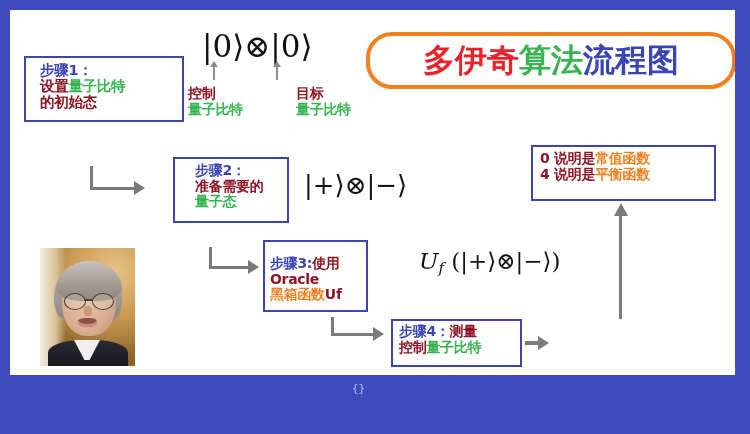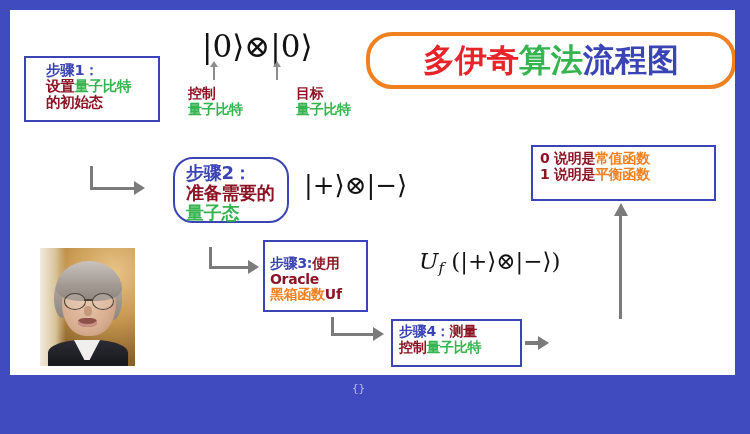--- a/index.html
+++ b/index.html
@@ -38,22 +38,22 @@
   .box .ln { display: block; white-space: nowrap; }
 
   
   .c-blue   { color: #3a44b5; }
   .c-dkred  { color: #8c1424; }
   .c-green  { color: #35b44f; }
   .c-orange { color: #f08020; }
   .c-red    { color: #e8232a; }
 
   
-  #step1 { left: 14px; top: 46px;  width: 136px; height: 66px;  padding: 4px 5px 0 20px; font-size: 14.5px; }
-  #step2 { left: 163px; top: 147px; width: 116px; height: 66px; padding: 4px 4px 0 11px; font-size: 18px; border-radius: 20px; }
+  #step1 { left: 14px; top: 46px;  width: 160px; height: 66px;  padding: 4px 5px 0 14px; font-size: 14.5px; }
+  #step2 { left: 163px; top: 147px; width: 116px; height: 66px; padding: 4px 4px 0 20px; font-size: 14px; }
   #step3 { left: 253px; top: 230px; width: 105px; height: 72px; padding: 14px 3px 0 5px; font-size: 14px; }
   #step4 { left: 381px; top: 309px; width: 131px; height: 48px; padding: 3px 4px 0 6px; font-size: 14px; }
   #result{ left: 536px; top: 310px; width: 150px; height: 48px; padding: 3px 4px 0 6px; font-size: 14px; text-align:center; }
   #verdict{left: 521px; top: 135px; width: 185px; height: 56px; padding: 4px 4px 0 7px; font-size: 14px; }
 
   
   #title-wrap {
     position: absolute;
     left: 356px; top: 22px;
     width: 370px; height: 57px;
@@ -321,21 +321,21 @@
     </div>
 
 
     <div id="arrow5">
       <span class="head"></span>
         <span class="shaft"></span>
     </div>
 
     <div class="box" id="verdict">
       <span class="ln"><span class="c-dkred">0 说明是</span><span class="c-orange">常值函数</span></span>
-      <span class="ln"><span class="c-dkred">1 说明是</span><span class="c-orange">平衡函数</span></span>
+      <span class="ln"><span class="c-dkred">4 说明是</span><span class="c-orange">平衡函数</span></span>
     </div>
 
     <div id="photo">
       <span class="bg"></span>
       <span class="blur-left"></span>
       <span class="hair-l"></span>
       <span class="hair-r"></span>
       <span class="head"></span>
       <span class="hair"></span>
       <span class="nose"></span>

